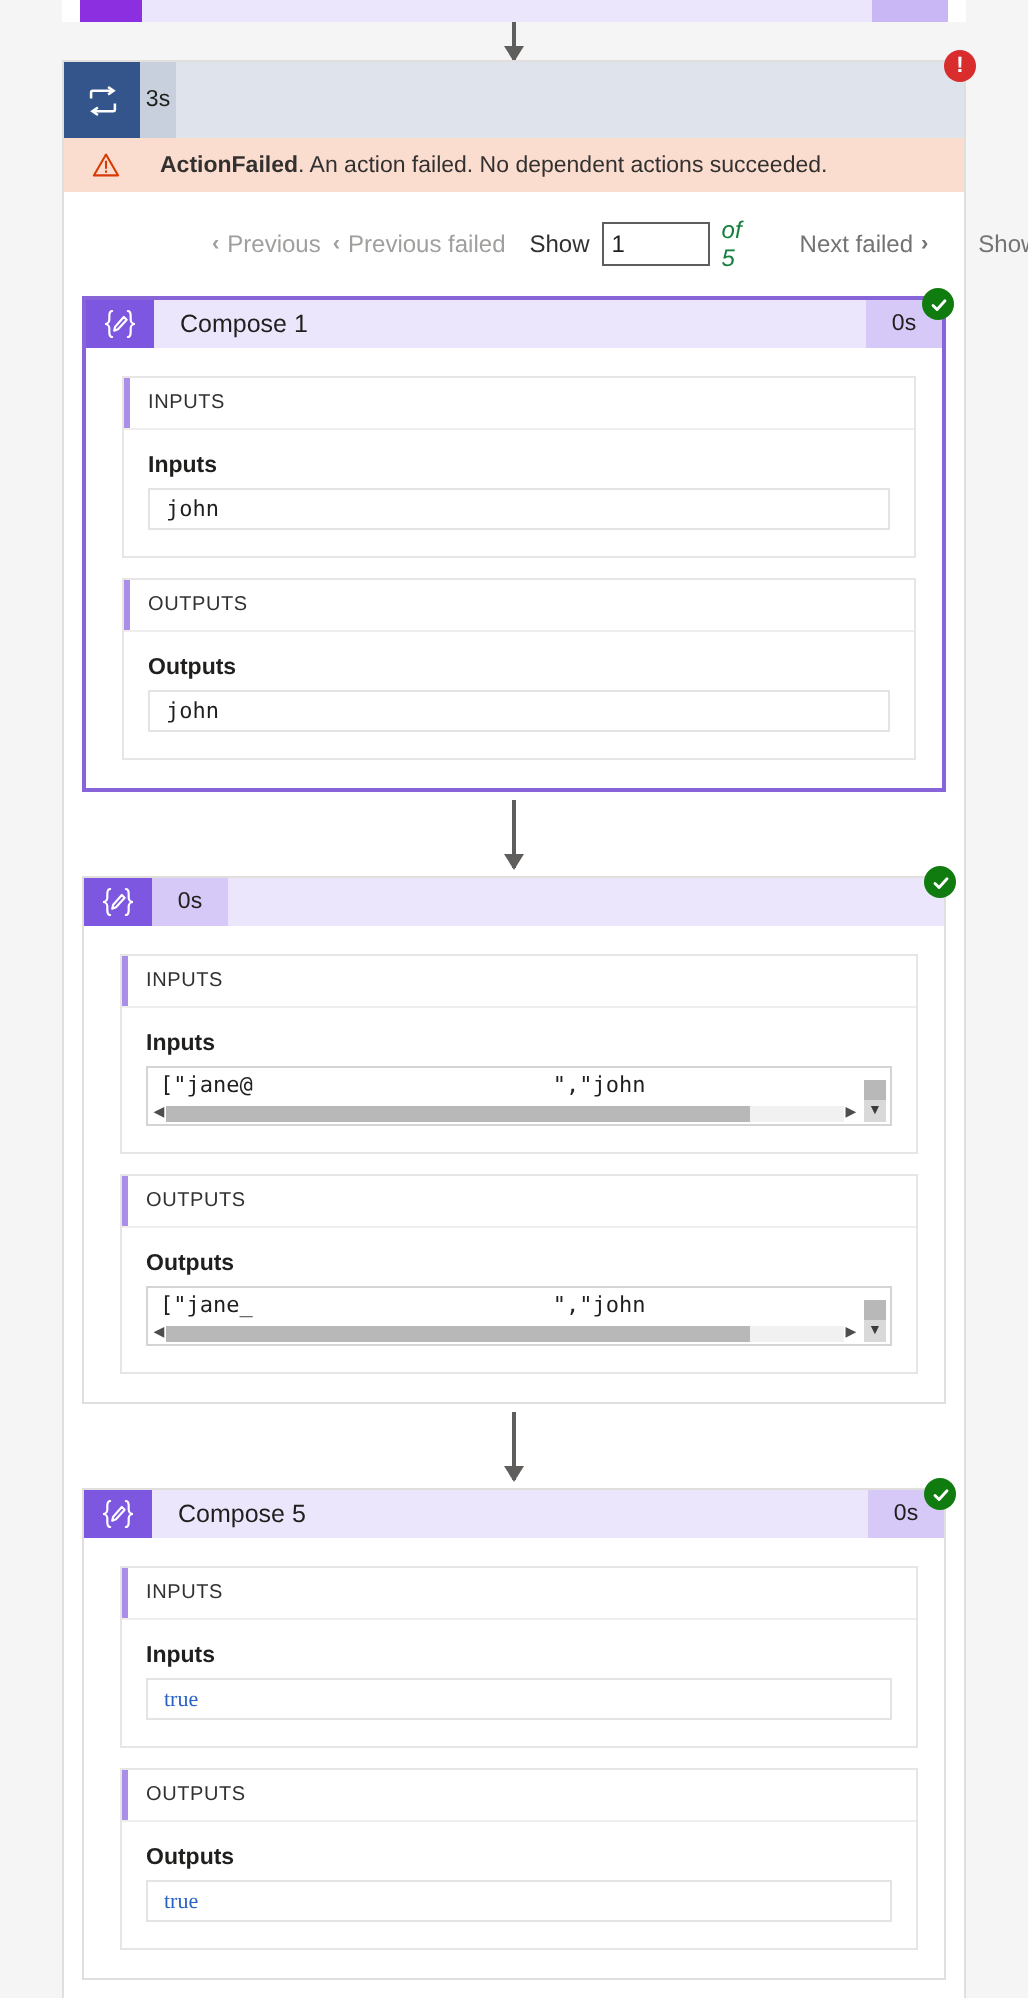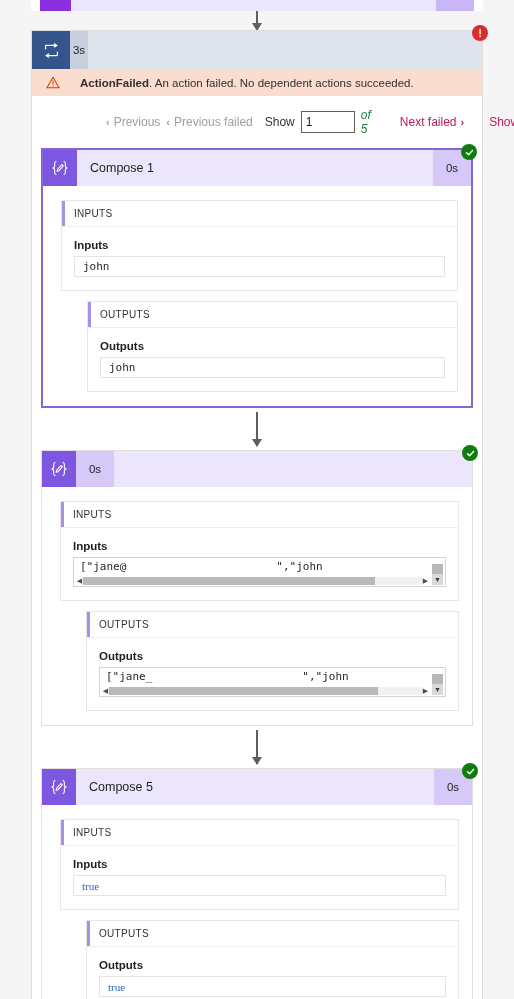--- a/index.html
+++ b/index.html
@@ -129,21 +129,21 @@
     font-size: 12px;
     background: #fff;
   }
   .pager-link {
     display: inline-flex;
     align-items: center;
     gap: 4px;
     white-space: nowrap;
   }
   .pager-link.disabled { color: #a19f9d; }
-  .pager-link.enabled  { color: #be185d; font-weight: normal; padding-left: 19px; }
+  .pager-link.enabled  { color: #737373; font-weight: normal; padding-left: 19px; }
   .pager-link .chev { font-weight: bold; font-size: 11px; }
   .pager-label { color: #323130; margin-left: 6px; }
   .pager-input {
     width: 54px; height: 22px;
     border: 1px solid #605e5c;
     background: #fff;
     font-family: "Liberation Sans", sans-serif;
     font-size: 12px;
     padding: 0 4px;
     color: #201f1e;
@@ -157,21 +157,21 @@
     background: #fff;
     border: 1px solid #e1dfdd;
     position: relative;
     margin-bottom: 0;
   }
   .card.selected { border: 2px solid #8764d8; }
 
   .card-header {
     display: flex;
     align-items: stretch;
-    height: 36px;
+    height: 24px;
     background: #ebe6fb;
     position: relative;
   }
   .card-icon {
     flex: 0 0 34px;
     background: #7e57e0;
     display: flex; align-items: center; justify-content: center;
   }
   .card-title {
     flex: 1;
@@ -188,21 +188,21 @@
     color: #201f1e;
   }
 
   .card-body { padding: 14px 13px 14px 18px; }
 
   .io-block {
     border: 1px solid #e8e6e4;
     margin-bottom: 10px;
     background: #fff;
   }
-  .io-block:last-child { margin-bottom: 0; margin-left: 26px; }
+  .io-block:last-child { margin-bottom: 0; }
 
   .io-head {
     display: flex;
     align-items: center;
     height: 26px;
     border-bottom: 1px solid #f0eeed;
     position: relative;
     padding-left: 12px;
   }
   .io-head::before {

